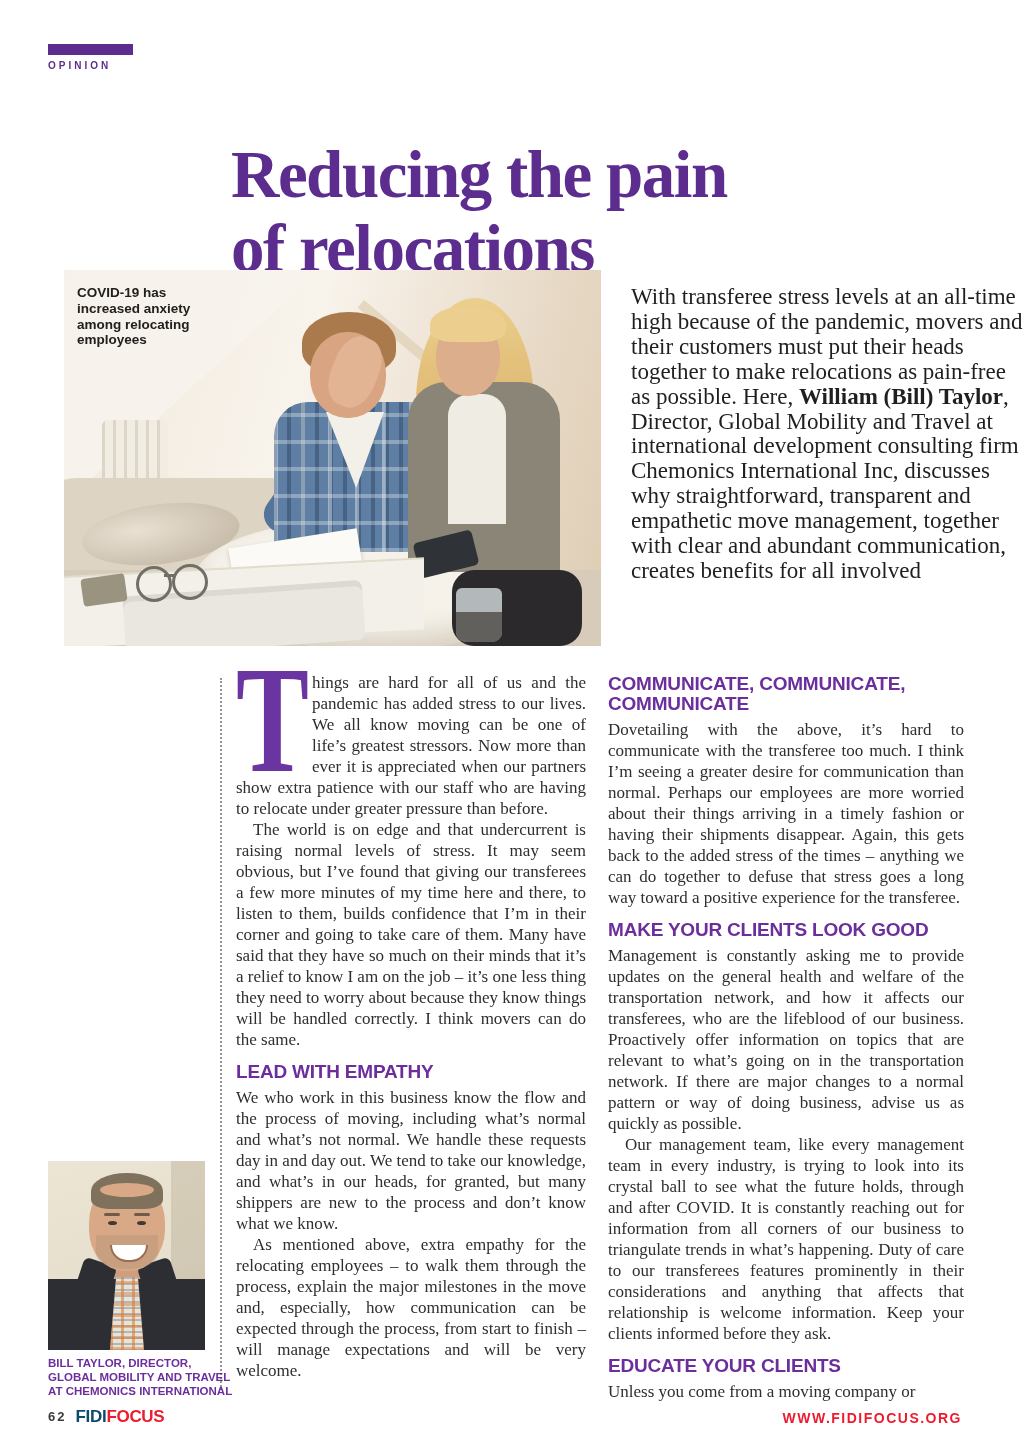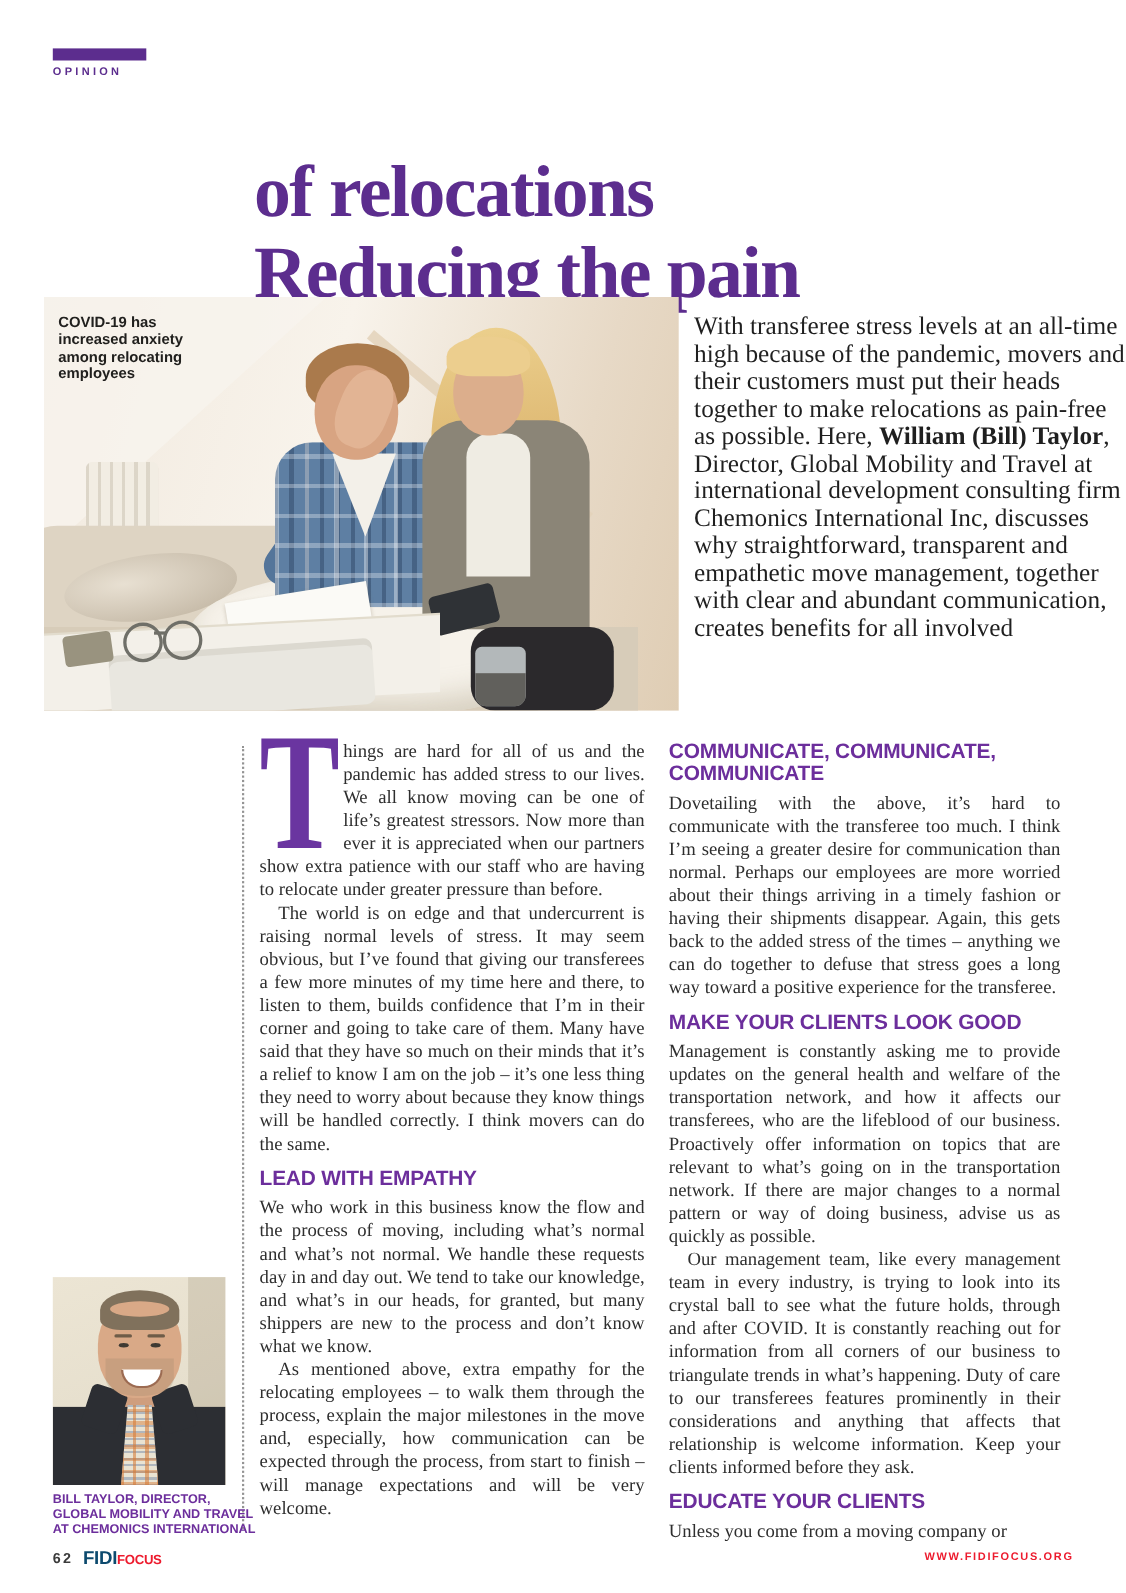--- a/index.html
+++ b/index.html
@@ -8,22 +8,22 @@
 
   
   .kicker-bar{position:absolute;left:48px;top:44px;width:85px;height:11px;background:#5c2d8e;}
   .kicker{position:absolute;left:48px;top:60px;font-family:"Liberation Sans",sans-serif;
           font-weight:bold;font-size:10px;letter-spacing:3px;color:#5c2d8e;}
   .title{position:absolute;left:231px;top:92px;font-family:"Liberation Serif",serif;
          font-weight:bold;font-size:67px;line-height:74px;letter-spacing:-1.5px;color:#5c2d8e;}
   .title span{display:block;}
 
   
-  .hero{position:absolute;left:40px;top:270px;width:537px;height:376px;overflow:hidden;
-        background:linear-gradient(105deg,#f1e9de 0%,#f8f3eb 42%,#e7d9c6 78%,#dfcdb4 100%);padding-left:40px;}
+  .hero{position:absolute;left:64px;top:270px;width:537px;height:376px;overflow:hidden;
+        background:linear-gradient(105deg,#f1e9de 0%,#f8f3eb 42%,#e7d9c6 78%,#dfcdb4 100%);}
   .h-slant{position:absolute;left:-40px;top:-30px;width:330px;height:300px;background:#f8f4ee;
            clip-path:polygon(0 0,100% 0,0 100%);opacity:.8;}
   .h-beam{position:absolute;left:300px;top:30px;width:260px;height:10px;background:#e3d2ba;
           transform:rotate(40deg);transform-origin:left top;opacity:.85;}
   .h-shelf1{position:absolute;left:368px;top:140px;width:86px;height:6px;background:#c9a87e;}
   .h-shelf2{position:absolute;left:378px;top:186px;width:76px;height:6px;background:#c9a87e;}
   .h-vase{position:absolute;left:396px;top:118px;width:14px;height:22px;background:#efe9dd;border-radius:4px 4px 6px 6px;}
   .h-radiator{position:absolute;left:38px;top:150px;width:66px;height:100px;background:#f2ede3;
         border-radius:6px;background-image:repeating-linear-gradient(90deg,rgba(180,170,150,.35) 0 3px,transparent 3px 11px);}
   .h-couch{position:absolute;left:-30px;top:208px;width:480px;height:200px;background:#ded4c3;border-radius:42px;}
@@ -124,35 +124,35 @@
                          repeating-linear-gradient(0deg,rgba(214,120,50,.45) 0 3px,transparent 3px 11px),
                          repeating-linear-gradient(0deg,rgba(70,100,150,.35) 5px 7px,transparent 7px 11px);
         clip-path:polygon(18% 0,82% 0,100% 100%,0 100%);}
   .portrait-caption{position:absolute;left:48px;top:1356px;width:185px;font-family:"Liberation Sans",sans-serif;
         font-weight:bold;font-size:11.5px;line-height:1.22;color:#6c2e9c;}
 
   
   .footer-left{position:absolute;left:48px;top:1407px;font-family:"Liberation Sans",sans-serif;}
   .pageno{font-weight:bold;font-size:13px;letter-spacing:2px;color:#3b3b3b;margin-right:9px;vertical-align:1px;}
   .brand1{font-weight:bold;font-size:17px;letter-spacing:-0.3px;color:#0c4a6e;}
-  .brand2{font-weight:bold;font-size:12px;letter-spacing:-0.3px;color:#ed1b2e;}
-  .footer-right{position:absolute;right:48px;top:1410px;font-family:"Liberation Sans",sans-serif;
-        font-weight:bold;font-size:10px;letter-spacing:1.5px;color:#ed1b2e;}
+  .brand2{font-weight:bold;font-size:17px;letter-spacing:-0.3px;color:#ed1b2e;}
+  .footer-right{position:absolute;right:62px;top:1410px;font-family:"Liberation Sans",sans-serif;
+        font-weight:bold;font-size:14px;letter-spacing:1.5px;color:#ed1b2e;}
 </style>
 </head>
 <body>
 
 <div class="page">
 
   <div class="kicker-bar"></div>
   <div class="kicker">OPINION</div>
 
   <h1 class="title">
+    <span>Reducing the pain</span>
     <span>of relocations</span>
-    <span>Reducing the pain</span>
   </h1>
 
   <div class="hero">
     <div class="h-slant"></div>
     <div class="h-beam"></div>
     <div class="h-shelf1"></div>
     <div class="h-shelf2"></div>
     <div class="h-vase"></div>
     <div class="h-radiator"></div>
     <div class="h-couch"></div>

